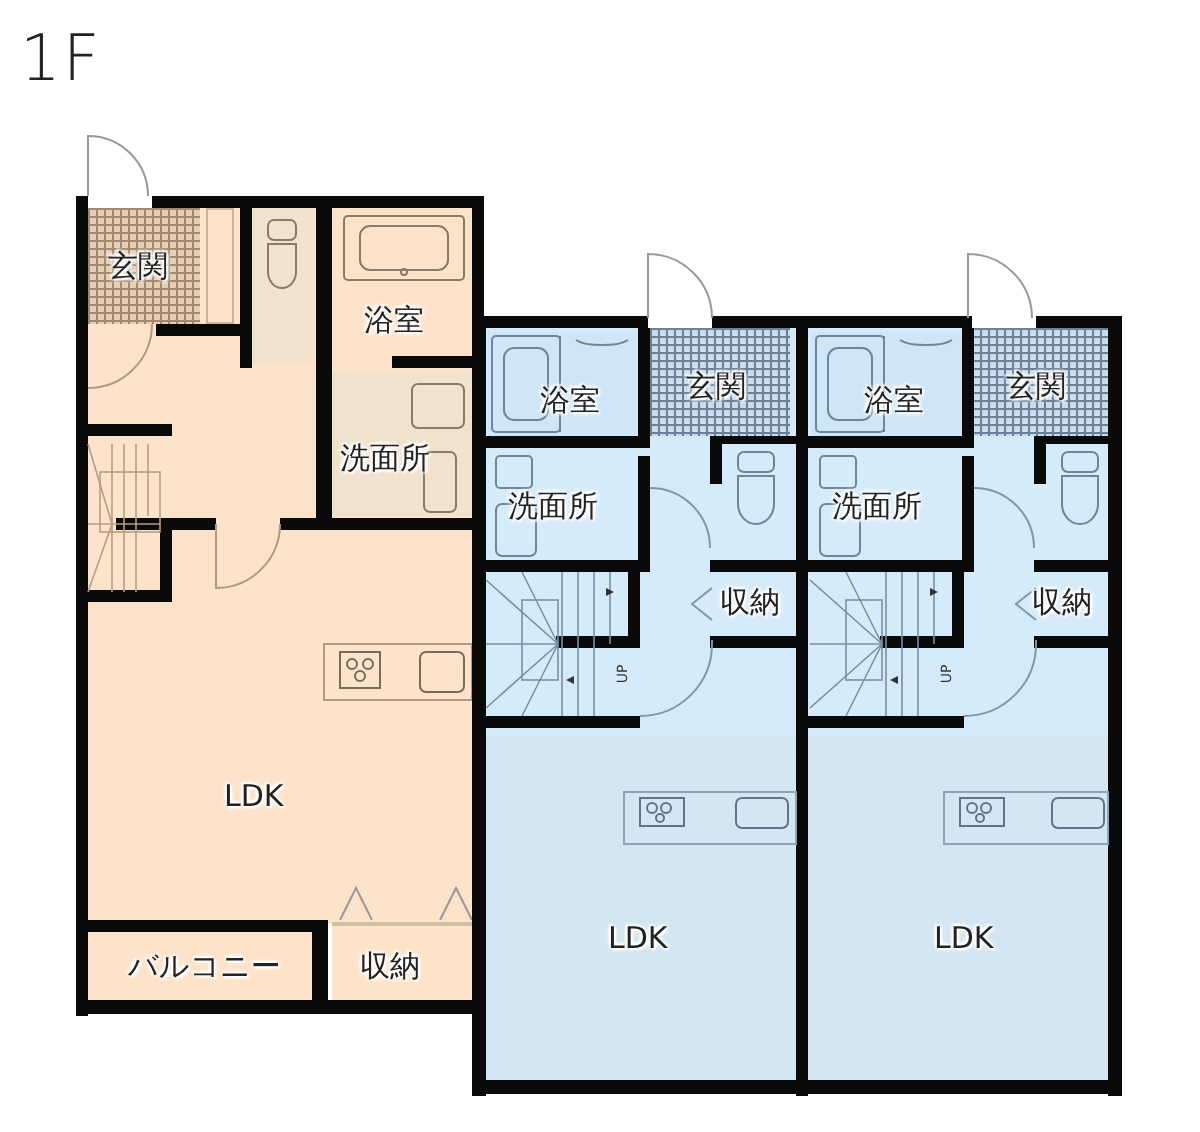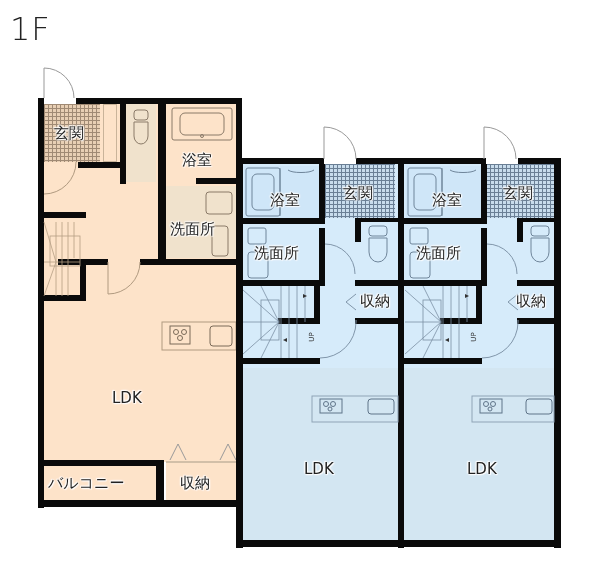--- a/index.html
+++ b/index.html
@@ -102,21 +102,21 @@
   </svg>
   <svg class="fx" style="left:166px;top:440px;" width="72" height="24">
     <path d="M4 20 L12 4 L20 20 M54 20 L62 4 L70 20" fill="none" stroke="#999" stroke-width="1"></path>
     <line x1="0" y1="22" x2="72" y2="22" stroke="#d2bfa8" stroke-width="2"></line>
   </svg>
 
   <div class="label" style="left:54px;top:124px;">玄関</div>
   <div class="label" style="left:182px;top:151px;">浴室</div>
   <div class="label" style="left:170px;top:220px;">洗面所</div>
   <div class="label" style="left:112px;top:389px;">LDK</div>
-  <div class="label" style="left:48px;top:474px;">バルコニー</div>
+  <div class="label" style="left:64px;top:474px;">バルコニー</div>
   <div class="label" style="left:180px;top:474px;">収納</div>
 </div>
 
 <div>
   <div class="room blue" style="left:242px;top:164px;width:156px;height:204px;"></div>
   <div class="room blue-ldk" style="left:242px;top:368px;width:156px;height:172px;"></div>
   <div class="room tile-blue" style="left:325px;top:164px;width:70px;height:54px;"></div>
   <div class="room blue-lt" style="left:244px;top:166px;width:76px;height:52px;"></div>
 
   <div class="wall" style="left:236px;top:158px;width:88px;height:6px;"></div>

